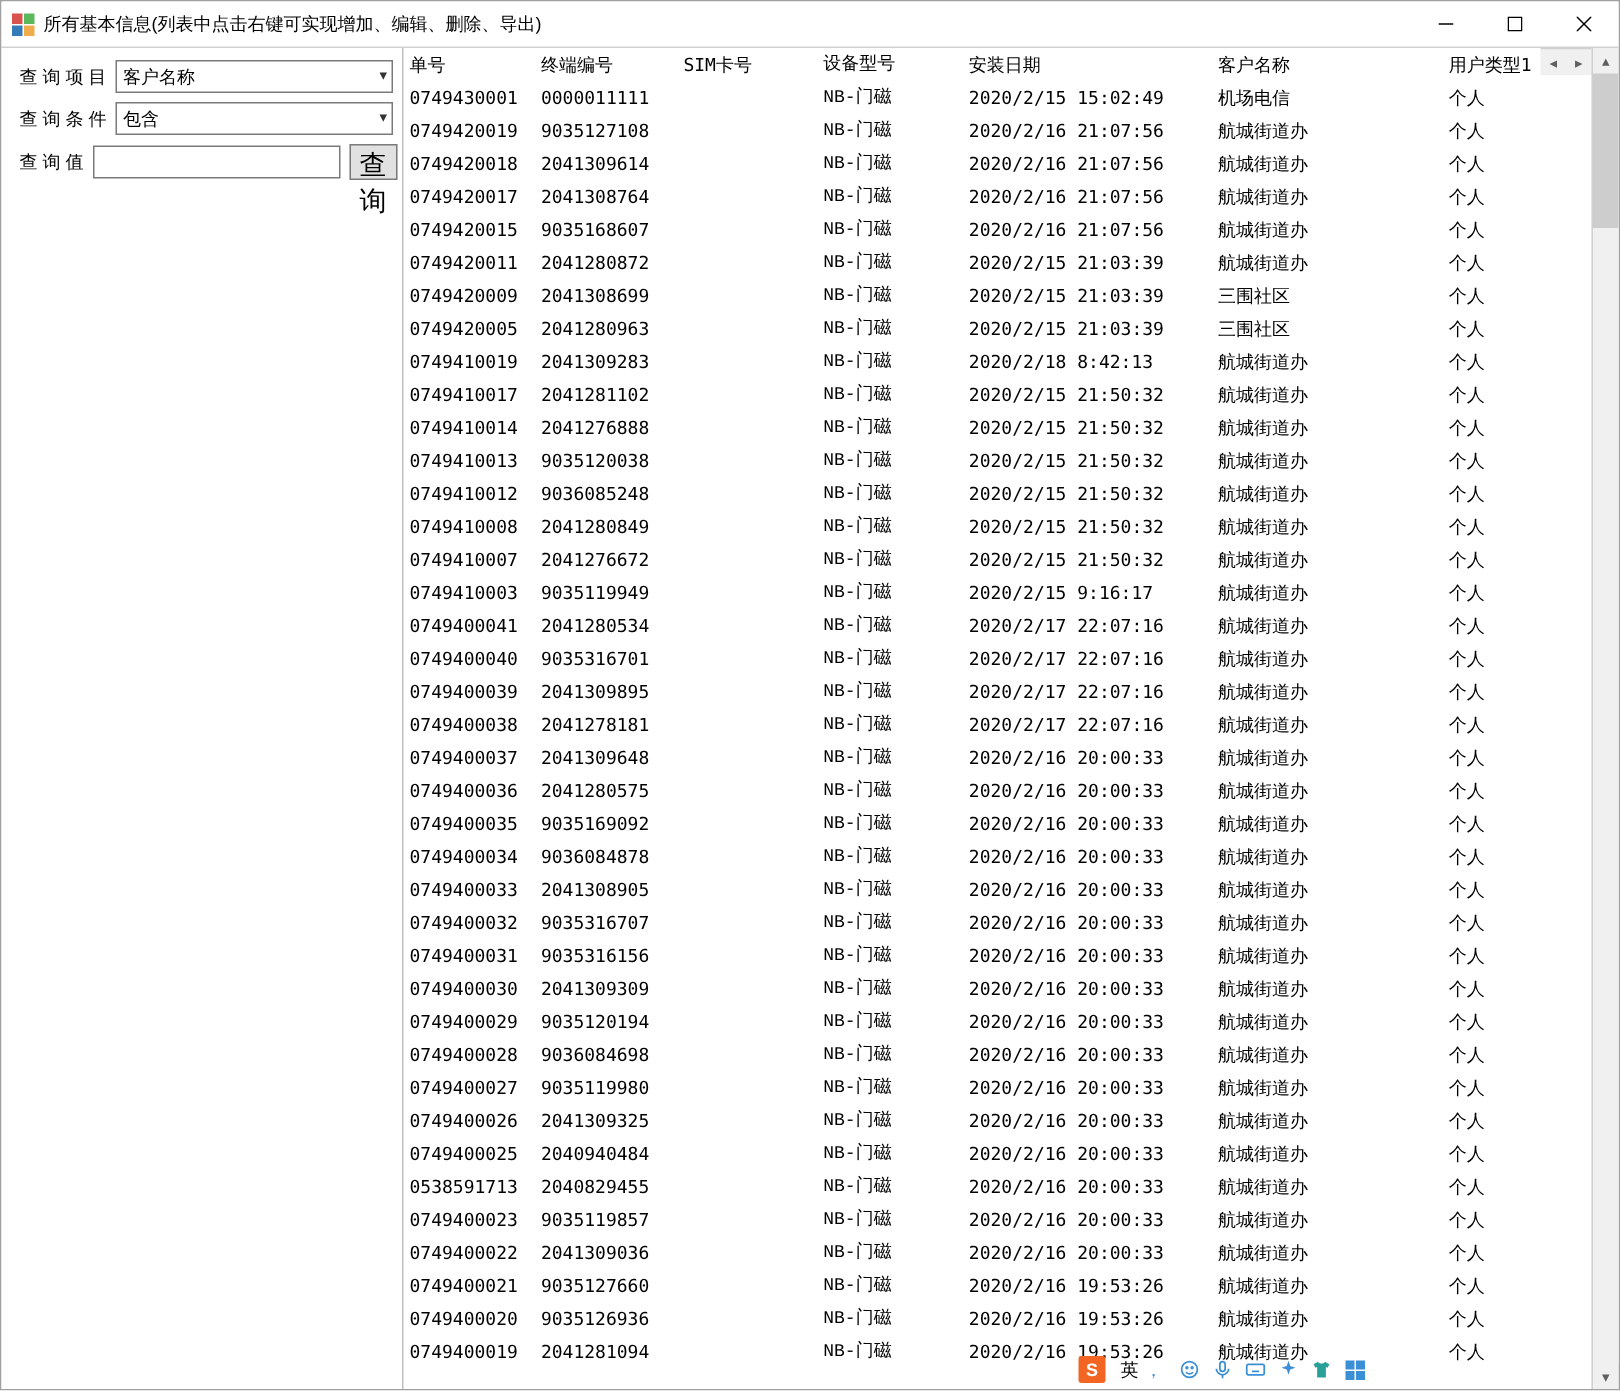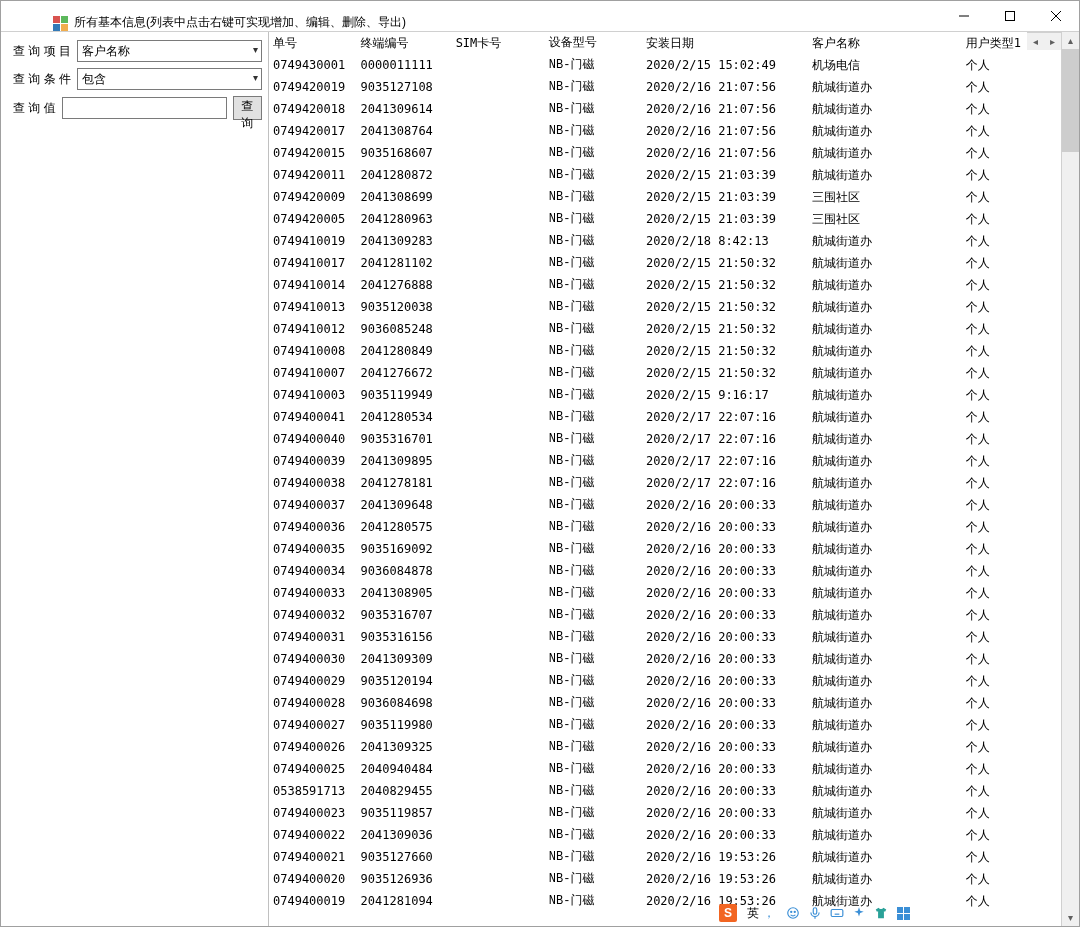--- a/index.html
+++ b/index.html
@@ -1,18 +1,18 @@
 <!DOCTYPE html>
 <html><head>
 <meta charset="utf-8">
 <style>
   html,body{margin:0;padding:0;height:100%;font-family:"Microsoft YaHei","SimSun",Arial,sans-serif;font-size:12px;background:#fff;color:#000;}
   .window{width:1080px;height:927px;background:#fff;border:1px solid #a0a0a0;box-sizing:border-box;display:flex;flex-direction:column;position:relative;}
   
-  .titlebar{height:30px;background:#fff;border-bottom:1px solid #d0d0d0;display:flex;align-items:flex-end;font-size:12px;color:#000;padding-left:45px;}
+  .titlebar{height:30px;background:#fff;border-bottom:1px solid #d0d0d0;display:flex;align-items:center;font-size:12px;color:#000;}
   .titlebar .appicon{width:16px;height:16px;margin:0 6px 0 6px;display:flex;flex-wrap:wrap;}
   .titlebar .appicon span{width:7px;height:7px;margin:0.5px;}
   .titlebar .appicon .r{background:#d9534f;}
   .titlebar .appicon .g{background:#5cb85c;}
   .titlebar .appicon .b{background:#337ab7;}
   .titlebar .appicon .y{background:#f0ad4e;}
   .titlebar .title{flex:1;white-space:nowrap;overflow:hidden;}
   .titlebar .ctrls{display:flex;}
   .titlebar .ctrl{width:46px;height:30px;display:flex;align-items:center;justify-content:center;color:#000;}
   .titlebar .ctrl svg{width:10px;height:10px;stroke:#000;stroke-width:1;}
@@ -21,21 +21,21 @@
   .leftedge{width:6px;background:#fff;border-right:0px solid #ccc;display:flex;flex-direction:column;justify-content:flex-start;}
   
   .search{width:262px;border-right:1px solid #c0c0c0;padding:8px 6px;box-sizing:border-box;background:#fff;}
   .frow{display:flex;align-items:center;margin-bottom:6px;}
   .frow label{width:58px;text-align:justify;text-align-last:justify;padding-right:6px;white-space:nowrap;color:#000;}
   .frow .sel, .frow .txt{flex:1;height:22px;border:1px solid #7a7a7a;background:#fff;box-sizing:border-box;font-size:12px;padding:0 4px;font-family:inherit;}
   .frow .sel{appearance:none;-webkit-appearance:none;background:#fff;position:relative;}
   .selwrap{flex:1;position:relative;}
   .selwrap .sel{width:100%;}
   .selwrap .caret{position:absolute;right:4px;top:4px;pointer-events:none;color:#333;font-size:10px;}
-  .btn{width:44px;height:24px;margin-left:6px;border:1px solid #7a7a7a;background:#e1e1e1;font-size:12px;font-family:inherit;cursor:pointer;}
+  .btn{width:44px;height:24px;margin-left:6px;border:1px solid #7a7a7a;background:#e1e1e1;font-size:18px;font-family:inherit;cursor:pointer;}
   
   .gridwrap{flex:1;display:flex;flex-direction:column;min-width:0;}
   .grid{flex:1;overflow:auto;position:relative;}
   table.data{border-collapse:collapse;width:100%;font-family:"SimSun","NSimSun",monospace;font-size:12px;}
   table.data th,table.data td{text-align:left;padding:2px 6px 2px 4px;white-space:nowrap;height:18px;line-height:18px;font-weight:normal;}
   table.data th{background:#fff;color:#000;border-bottom:0px solid #ccc;position:sticky;top:0;}
   table.data td{color:#000;}
   
   .c0{width:78px;}
   .c1{width:86px;}

